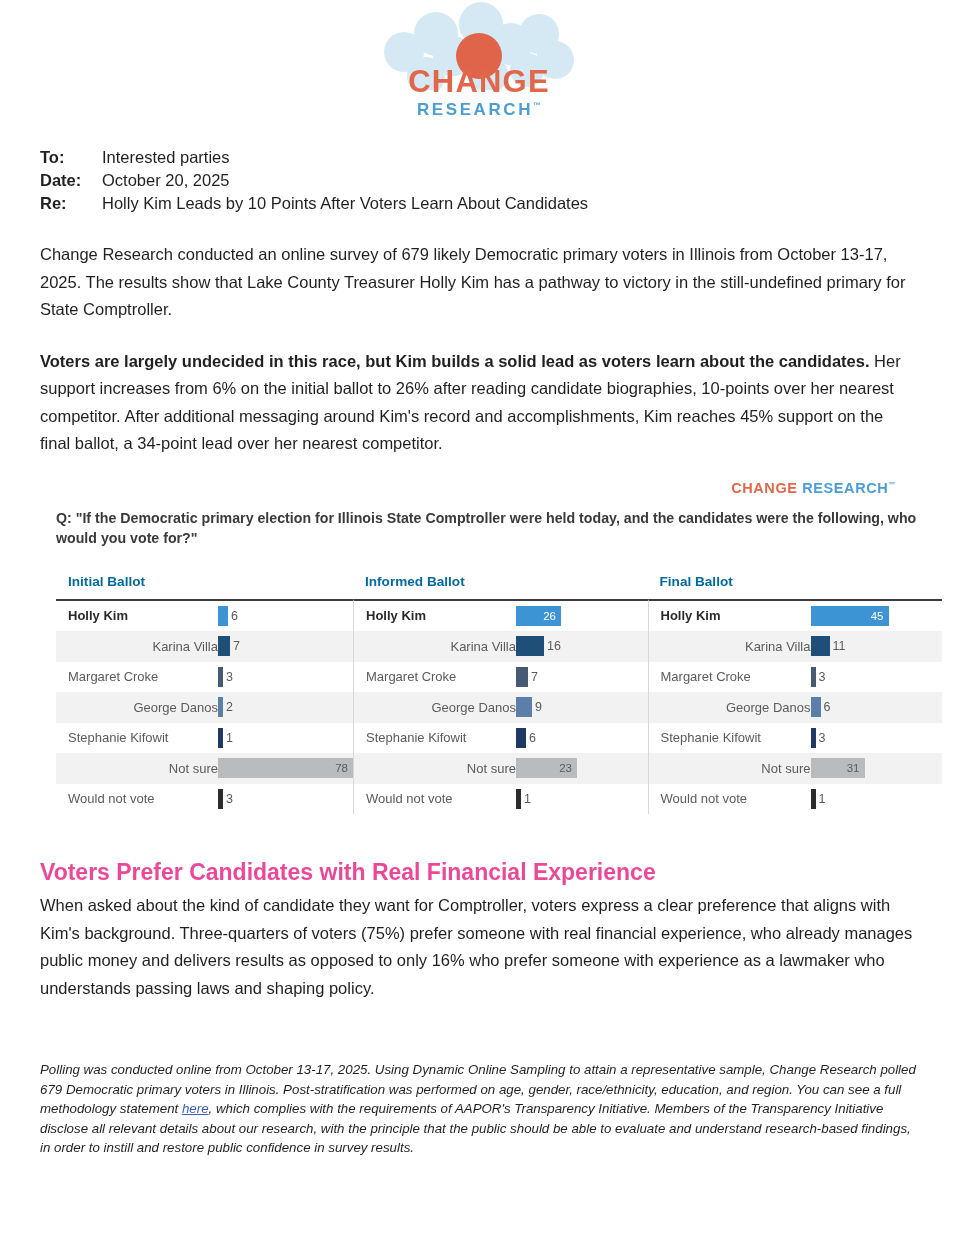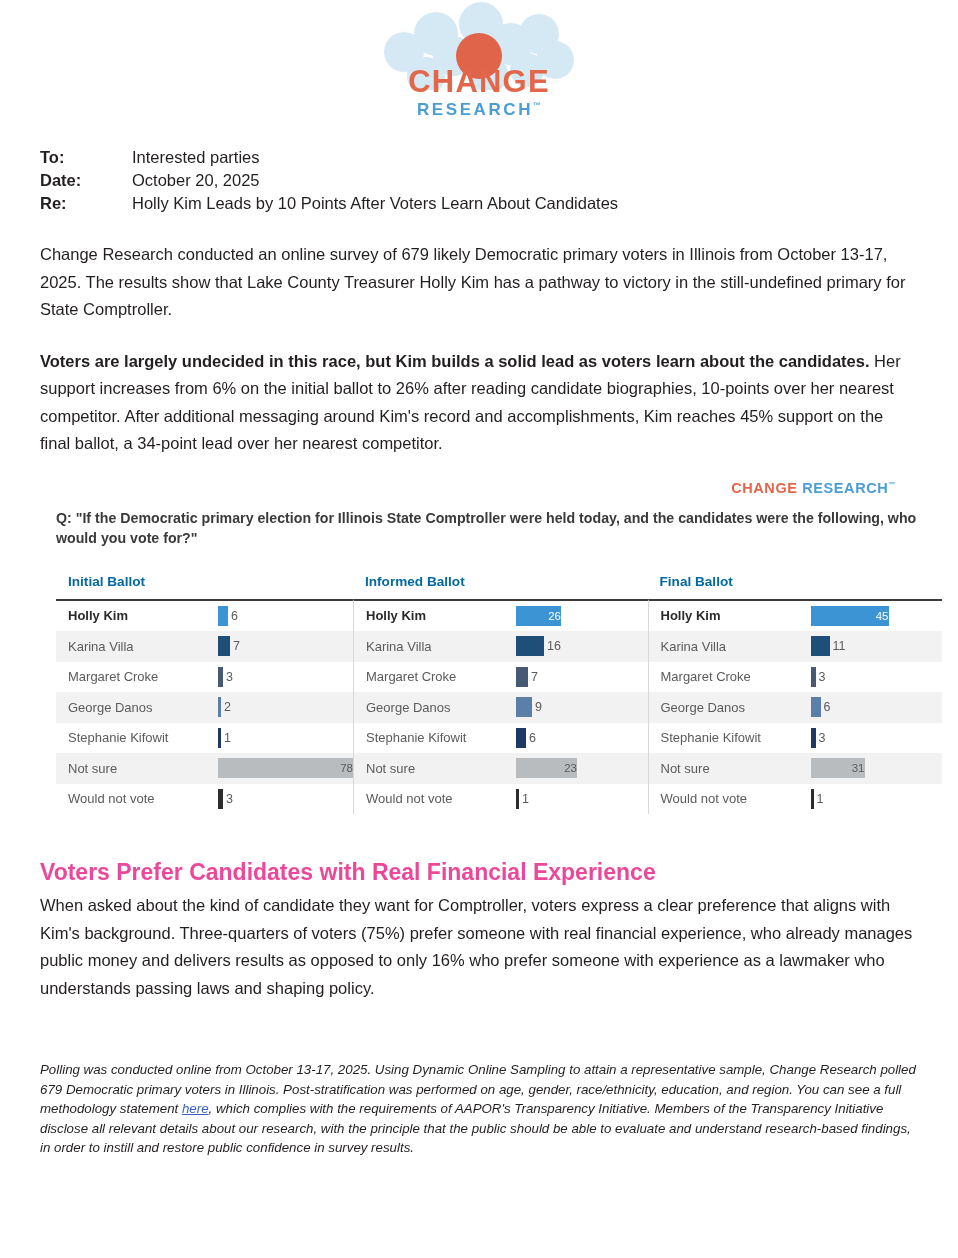--- a/index.html
+++ b/index.html
@@ -21,21 +21,21 @@
     color: #e2674a; line-height: 1;
   }
   .logo-research {
     font-size: 17px; font-weight: 700; letter-spacing: 2.6px;
     color: #4a9ed4; line-height: 1; margin-top: 4px;
   }
   .logo-research sup { font-size: 8px; vertical-align: super; letter-spacing: 0; }
 
   
   .memo { margin-top: 10px; font-size: 16.5px; line-height: 23px; }
-  .memo-row { display: flex; gap: 30px; }
+  .memo-row { display: flex; }
   .memo-label { font-weight: 700; width: 62px; flex: 0 0 62px; }
   .memo-value { font-weight: 400; }
 
   
   .para { font-size: 16.5px; line-height: 27.5px; margin-top: 26px; }
   .para.tight { margin-top: 24px; }
   .para b { font-weight: 700; }
 
   
   .chart-wrap { margin-top: 22px; }
@@ -55,27 +55,27 @@
   .panel + .panel .rows { border-left: 1px solid #d8d8d8; }
   .panel-title {
     font-size: 13.6px; font-weight: 700; color: #0369a1;
     padding: 0 0 10px 12px;
   }
   .rows { border-top: 2.5px solid #3b3b3b; }
   .row {
     height: 30.5px; display: flex; align-items: center;
     padding-left: 12px; font-size: 13px; color: #5b5b5b;
   }
-  .row.alt { background: #f2f2f2; }
+  .row.alt { background: #f2f2f2; text-align: right; }
   .row.lead .rlabel { font-weight: 700; color: #2a2a2a; }
   .rlabel { width: 150px; flex: 0 0 150px; }
   .rbar { flex: 1 1 auto; display: flex; align-items: center; height: 100%; }
   .bar {
     height: 20px; display: flex; align-items: center; justify-content: flex-end;
-    min-width: 2px;
+    padding-right: 5px; min-width: 2px;
   }
   .bar .inval { font-size: 11.5px; color: #ffffff; font-weight: 400; }
   .bar .inval.dark { color: #5b5b5b; }
   .outval { font-size: 12.5px; color: #5b5b5b; margin-left: 3px; }
 
   
   .sec-head {
     margin-top: 44px; font-size: 23px; font-weight: 700;
     color: #ec4899; line-height: 28px;
   }

